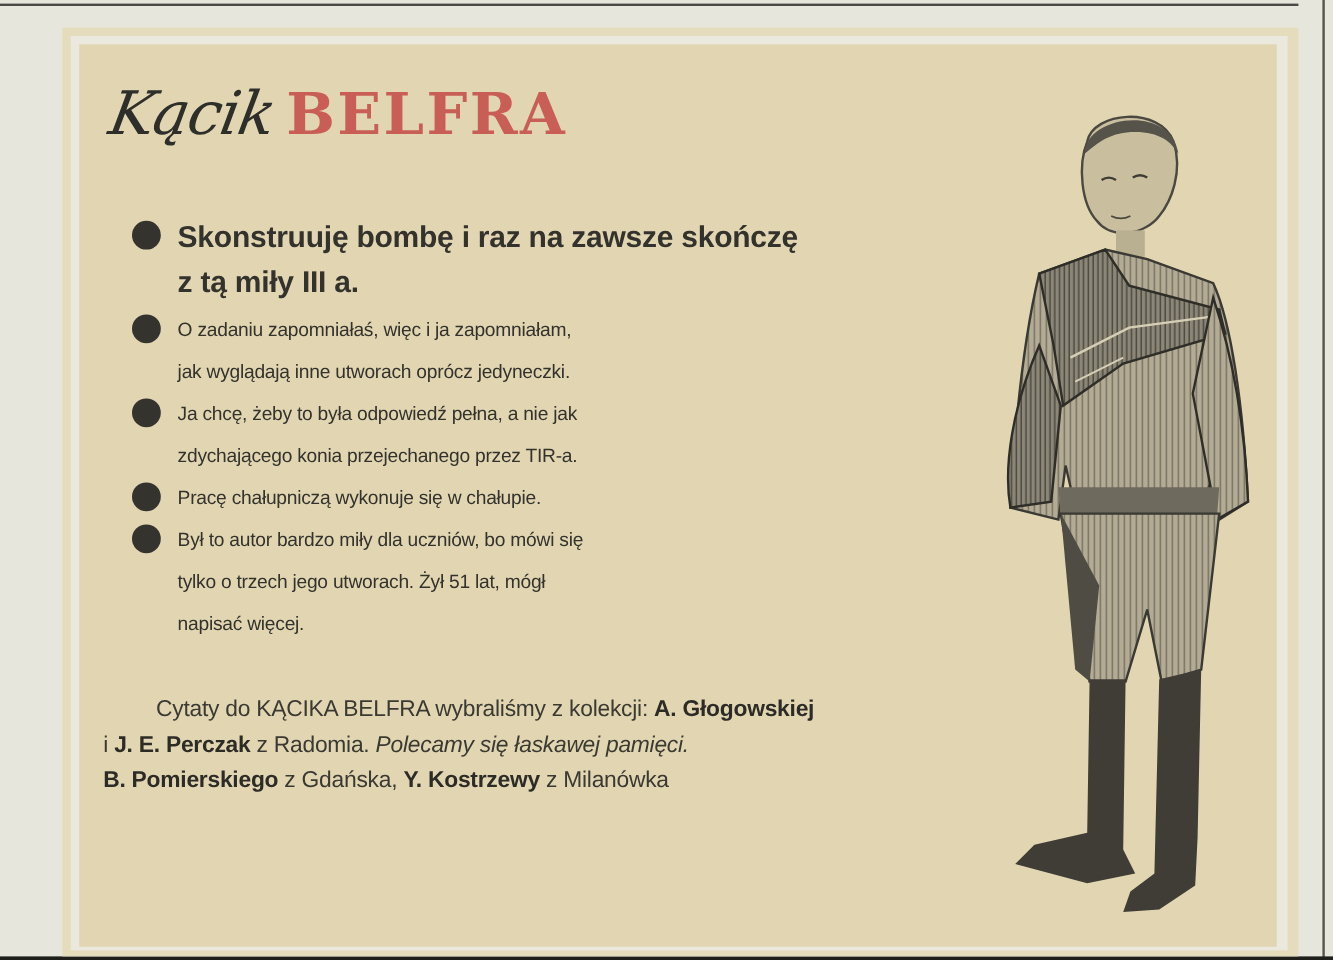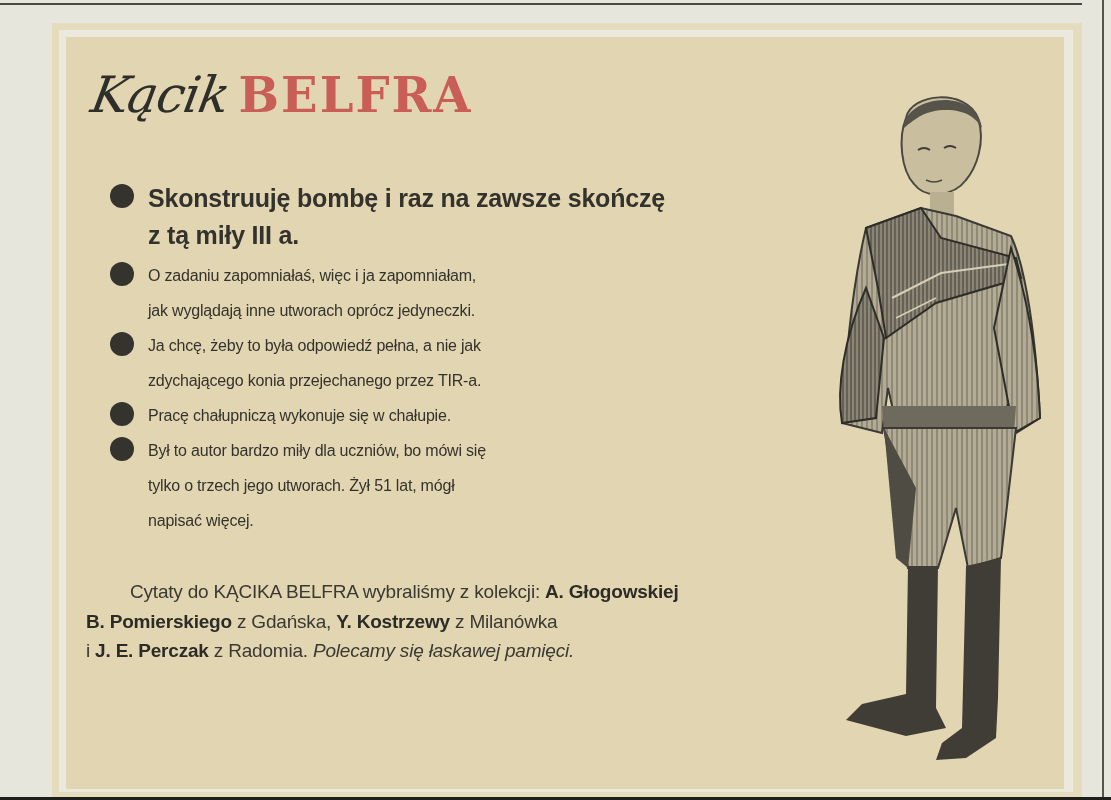--- a/index.html
+++ b/index.html
@@ -186,22 +186,22 @@
   <li class="quote">
     <span class="bullet"></span>
     <span class="quote-line">Był to autor bardzo miły dla uczniów, bo mówi się</span>
     <span class="quote-line">tylko o trzech jego utworach. Żył 51 lat, mógł</span>
     <span class="quote-line">napisać więcej.</span>
   </li>
 </ul>
 
 <div class="credits">
   <span class="line indent"><span>Cytaty do KĄCIKA BELFRA wybraliśmy z kolekcji: </span><b>A. Głogowskiej</b></span>
+  <span class="line"><span>i </span><b>J. E. Perczak</b><span> z Radomia. </span><i>Polecamy się łaskawej pamięci.</i></span>
   <span class="line"><b>B. Pomierskiego</b><span> z Gdańska, </span><b>Y. Kostrzewy</b><span> z Milanówka</span></span>
-  <span class="line"><span>i </span><b>J. E. Perczak</b><span> z Radomia. </span><i>Polecamy się łaskawej pamięci.</i></span>
 </div>
 
 <svg class="figure" viewBox="0 0 226 680" xmlns="http://www.w3.org/2000/svg">
   <defs>
     <pattern id="hatch" width="4" height="4" patternUnits="userSpaceOnUse">
       <rect width="4" height="4" fill="#8c8676"></rect>
       <line x1="1" y1="0" x2="1" y2="4" stroke="#4a4840" stroke-width="1.2"></line>
     </pattern>
     <pattern id="hatchLight" width="5" height="5" patternUnits="userSpaceOnUse">
       <rect width="5" height="5" fill="#b3ab94"></rect>

